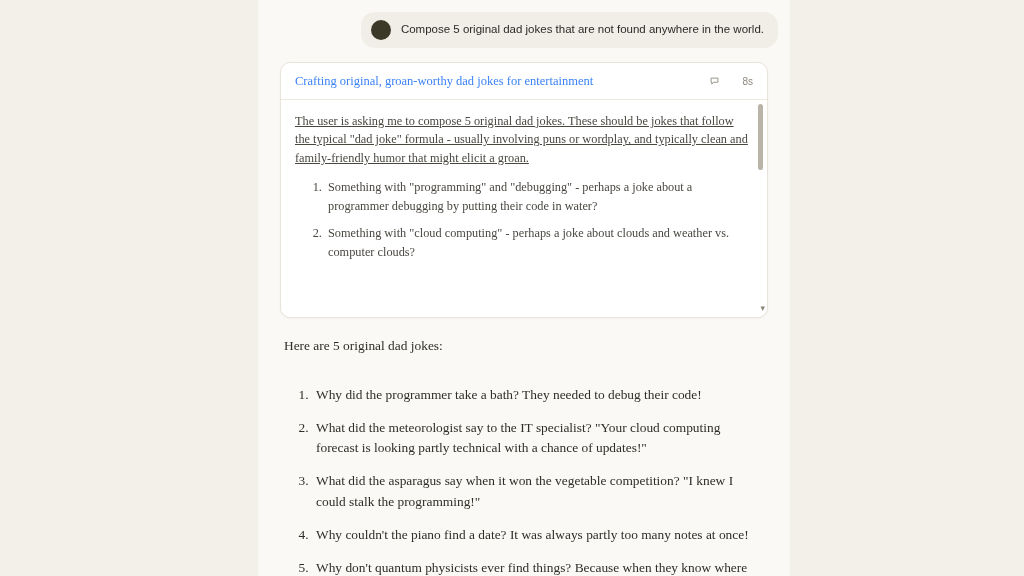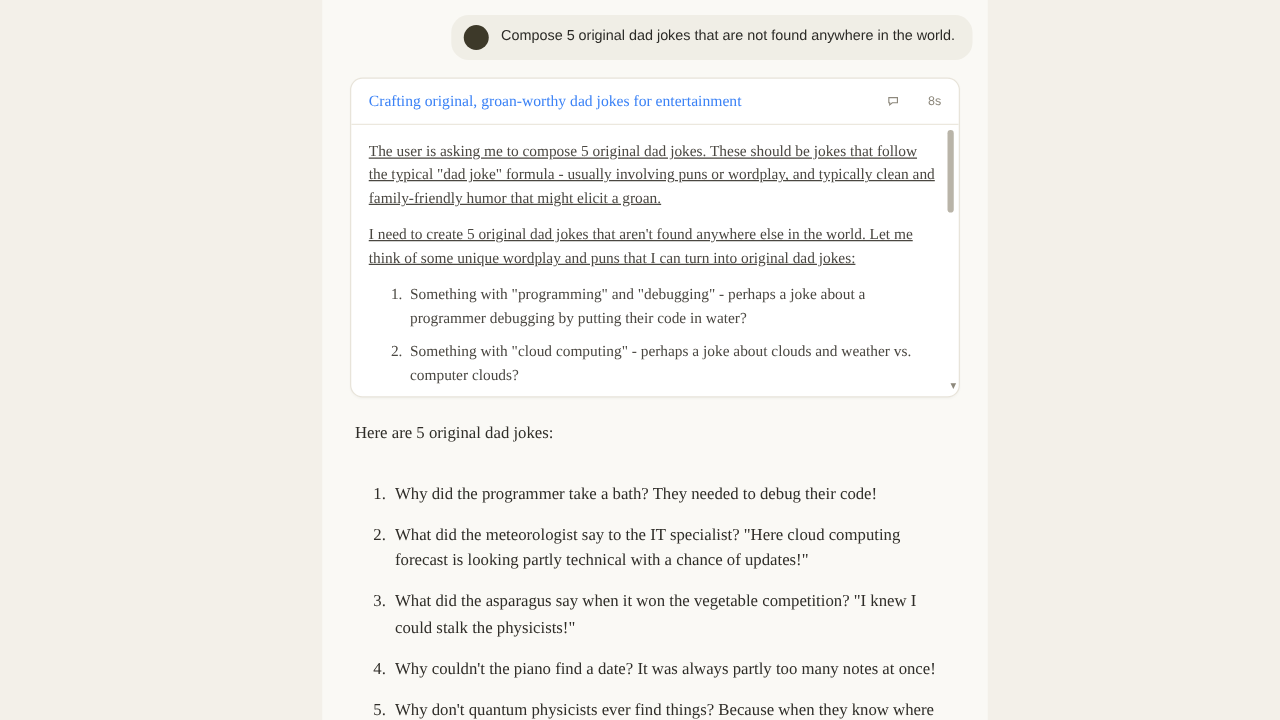--- a/index.html
+++ b/index.html
@@ -173,38 +173,37 @@
           <span>
             <svg width="11" height="11" viewBox="0 0 16 16" fill="none" stroke="#8d887c" stroke-width="1.3">
               <path d="M3 4.5h10v6H7l-3 2.5v-2.5H3z"></path>
             </svg>
           </span>
           <span>8s</span>
         </div>
       </div>
       <div class="think-body">
         <p>The user is asking me to compose 5 original dad jokes. These should be jokes that follow the typical "dad joke" formula - usually involving puns or wordplay, and typically clean and family-friendly humor that might elicit a groan.</p>
-        <p>I need to create 5 original dad jokes that aren't found anywhere else in the world. Let me think of some unique wordplay and puns that I can turn into original dad jokes:</p>
         <ol>
           <li>Something with "programming" and "debugging" - perhaps a joke about a programmer debugging by putting their code in water?</li>
           <li>Something with "cloud computing" - perhaps a joke about clouds and weather vs. computer clouds?</li>
 
         </ol>
         <div class="scroll-track">
           <div class="scroll-thumb"></div>
         </div>
         <div class="scroll-arrow">▾</div>
       </div>
     </div>
 
     <div class="answer">
       <p class="lead">Here are 5 original dad jokes:</p>
       <ol>
         <li>Why did the programmer take a bath? They needed to debug their code!</li>
-        <li>What did the meteorologist say to the IT specialist? "Here cloud computing forecast is looking partly technical with a chance of updates!"</li>
-        <li>What did the asparagus say when it won the vegetable competition? "I knew I could stalk the physicists!"</li>
+        <li>What did the meteorologist say to the IT specialist? "Your cloud computing forecast is looking partly technical with a chance of updates!"</li>
+        <li>What did the asparagus say when it won the vegetable competition? "I knew I could stalk the programming!"</li>
         <li>Why couldn't the piano find a date? It was always partly too many notes at once!</li>
         <li>Why don't quantum physicists ever find things? Because when they know where something is, they have no idea how fast it's going!</li>
       </ol>
     </div>
 
   </div>
 </div>
 
 </body></html>

